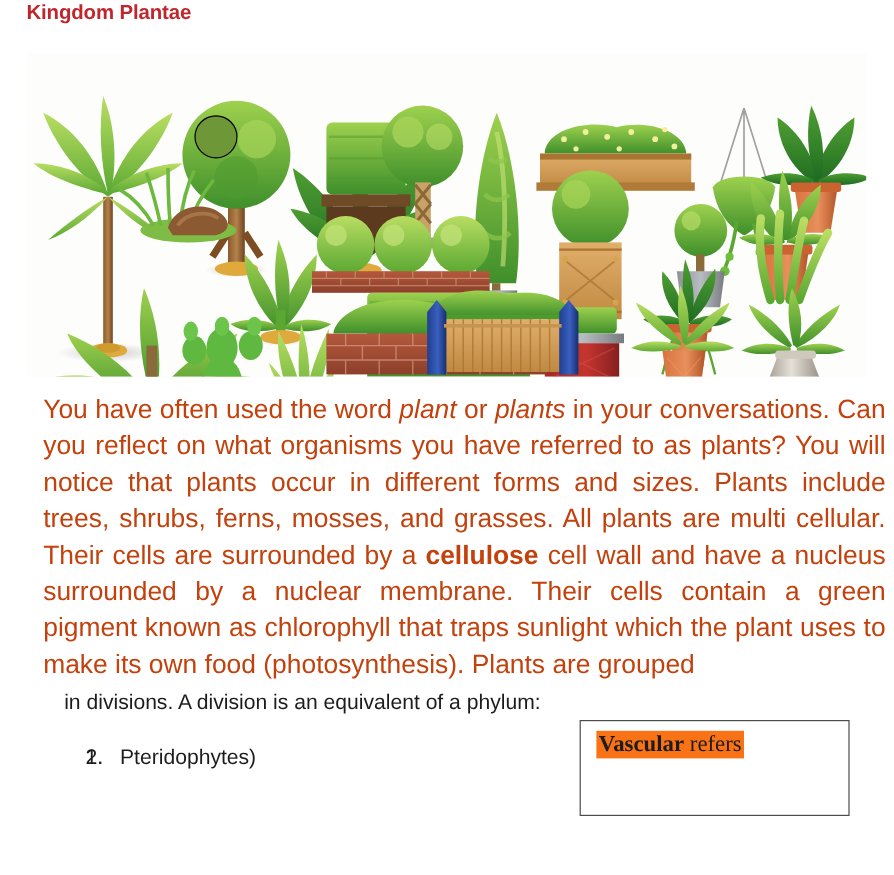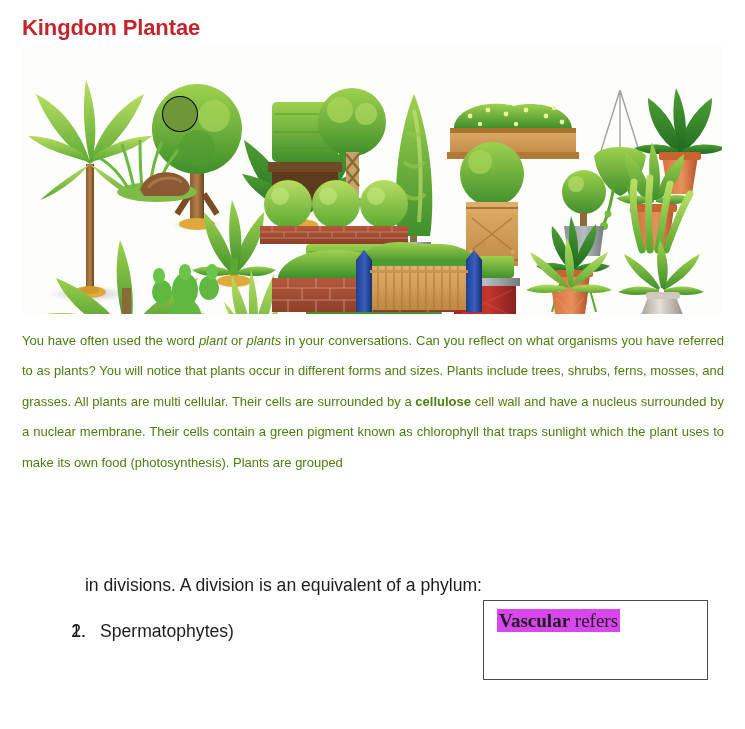--- a/index.html
+++ b/index.html
@@ -14,22 +14,22 @@
     font-family: "Liberation Sans", sans-serif;
     color: #1c1c1c;
     overflow: hidden;
     position: relative;
   }
 
   
   .page-title {
     position: absolute;
     left: 22px;
-    top: 17px;
-    font-size: 22px;
+    top: 0;
+    font-size: 17px;
     font-weight: bold;
     color: #c0272d;
     letter-spacing: -0.1px;
     line-height: 22px;
   }
 
   
   .illustration {
     position: absolute;
     left: 22px;
@@ -37,39 +37,39 @@
     width: 700px;
     height: 270px;
     background: #fdfdfb;
     overflow: hidden;
   }
   .illu-svg { display: block; width: 700px; height: 270px; }
 
   
   .body-copy {
     position: absolute;
-    left: 22px;
+    left: 36px;
     top: 326px;
     width: 702px;
-    font-size: 13px;
+    font-size: 22px;
     line-height: 30.4px;
     text-align: justify;
-    color: #4d7c0f;
+    color: #c2410c;
   }
   .body-copy .it { font-style: italic; }
   .body-copy .bd { font-weight: bold; }
 
   .para-tail {
     position: absolute;
     left: 22px;
     top: 570px;
     width: 460px;
     font-size: 17.6px;
     line-height: 30.4px;
-    text-align: right;
+    text-align: center;
     color: #1c1c1c;
   }
 
   
   .plant-list {
     position: absolute;
     left: 22px;
     top: 616px;
     width: 460px;
     margin: 0;
@@ -106,21 +106,21 @@
     padding: 7px 0 0 13px;
   }
   .callout-line {
     font-family: "Liberation Serif", serif;
     font-size: 19px;
     line-height: 25px;
     color: #1c1c1c;
     display: block;
   }
   .callout-line .hl {
-    background: #d946ef;
+    background: #f97316;
     padding: 1px 2px;
     box-decoration-break: clone;
     -webkit-box-decoration-break: clone;
   }
   .callout-line .bd { font-weight: bold; }
 </style>
 </head>
 <body>
 
 <div class="page-title">Kingdom Plantae</div>
@@ -516,19 +516,19 @@
 </div>
 
 <div class="para-tail">in divisions. A division is an equivalent of a phylum:</div>
 
 <ol class="plant-list">
   <li>
     <span class="num">1.</span>
   </li>
   <li>
     <span class="num">2.</span>
-    <span>Spermatophytes)</span>
+    <span>Pteridophytes)</span>
   </li>
 </ol>
 
 <div class="callout">
   <span class="callout-line"><span class="hl"><span class="bd">Vascular</span><span> refers</span></span></span>
 </div>
 
 </body></html>

